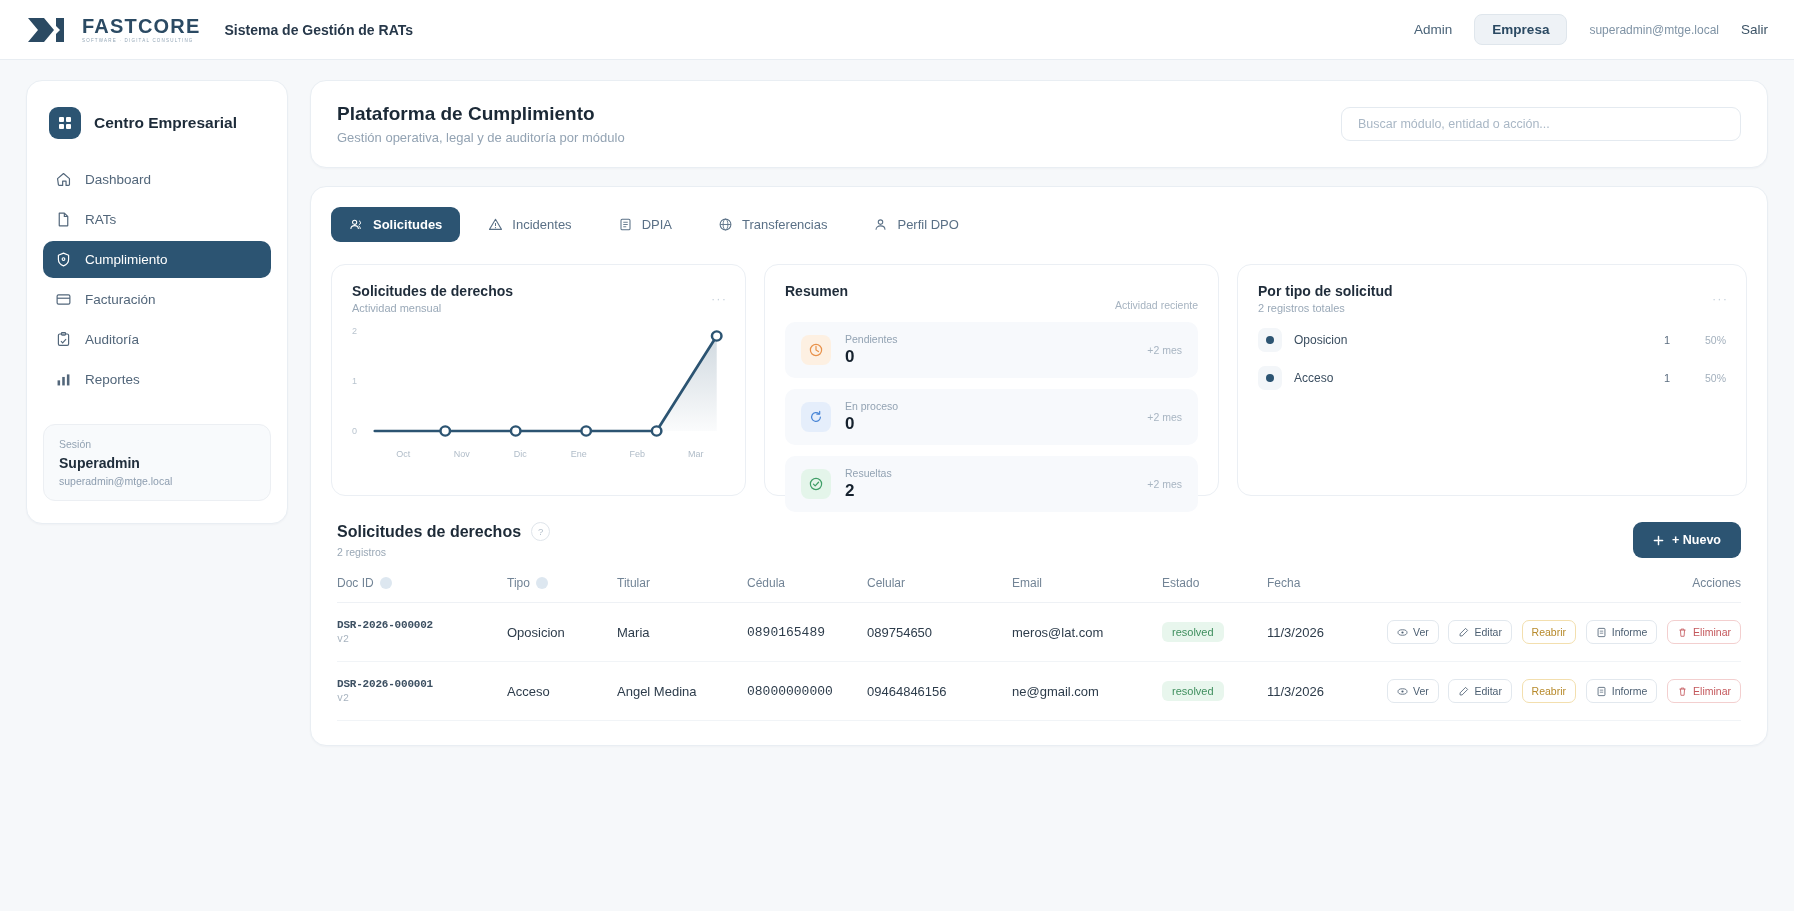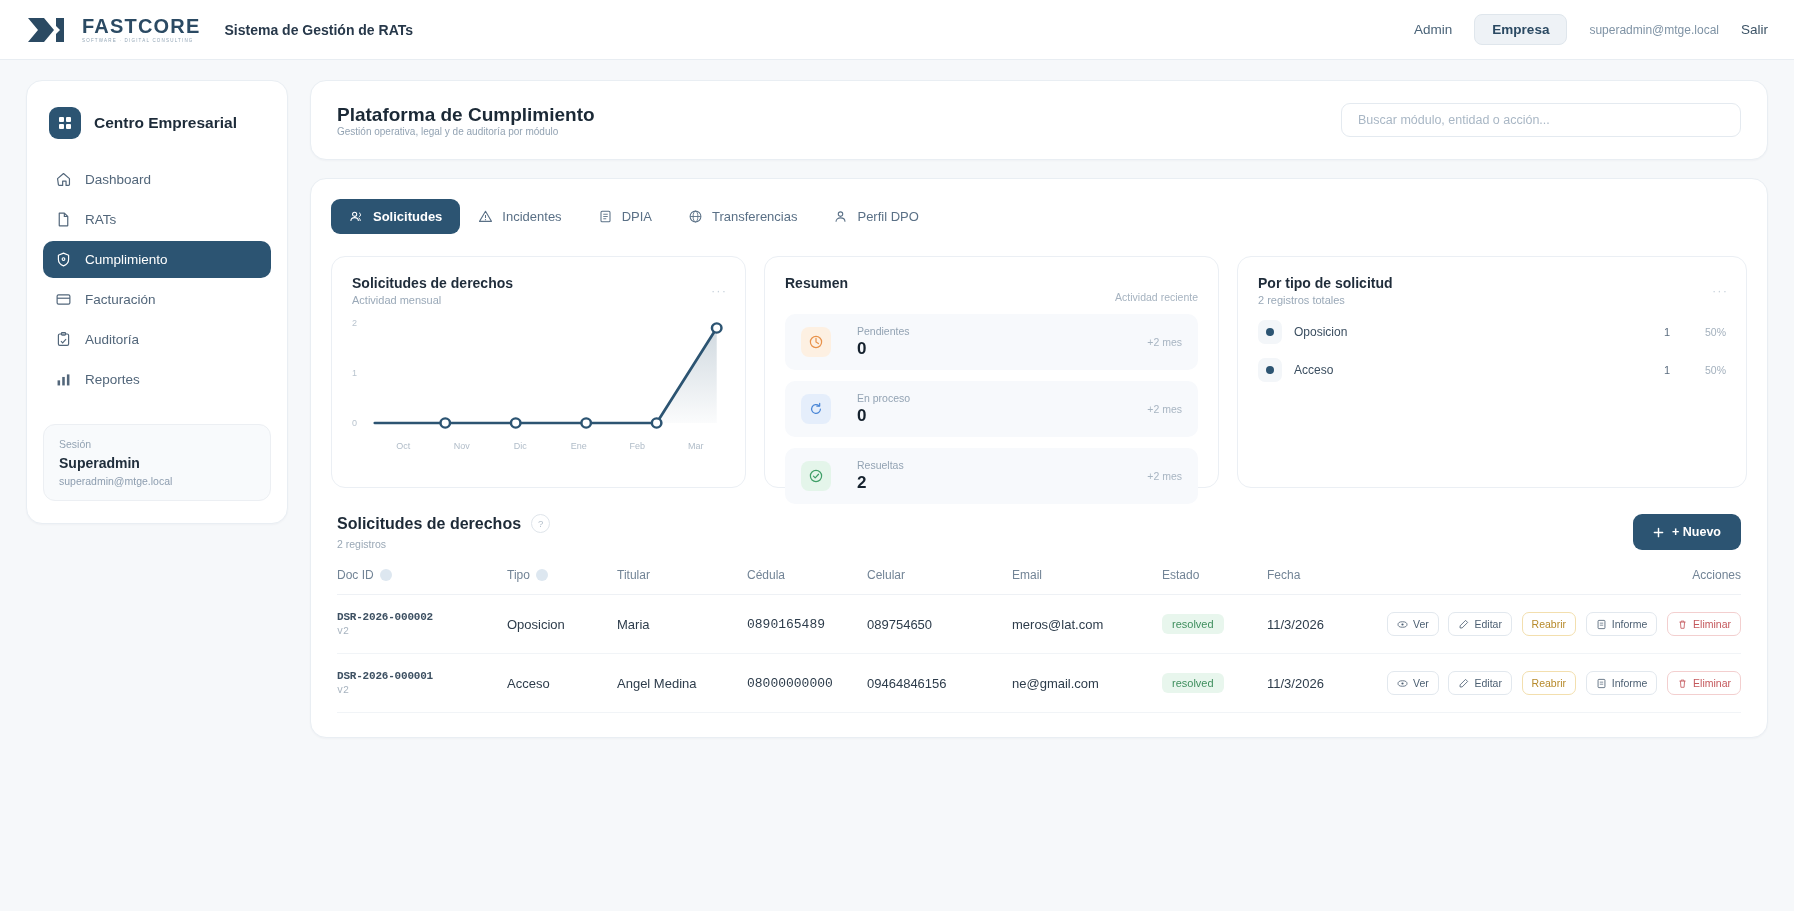--- a/index.html
+++ b/index.html
@@ -77,35 +77,35 @@
   
   .main { flex:1; display:flex; flex-direction:column; gap:18px; min-width:0; }
 
   .panel {
     background:#fff; border:1px solid #e9eef3; border-radius:16px;
     box-shadow:0 1px 2px rgba(20,40,60,.03);
   }
 
   .page-head { padding:22px 26px; display:flex; align-items:center; }
   .page-title { font-size:19px; font-weight:bold; color:#1b2936; }
-  .page-sub { font-size:10px; color:#93a3b3; }
+  .page-sub { font-size:13px; color:#93a3b3; margin-top:5px; }
   .search-box {
     margin-left:auto; width:400px; height:34px;
     border:1px solid #e4eaf0; border-radius:9px; background:#fff;
     display:flex; align-items:center; padding:0 14px;
   }
   .search-box input {
     border:0; outline:0; width:100%; font-size:12.5px; color:#41576b;
     font-family:"Liberation Sans", sans-serif; background:transparent;
   }
   .search-box input::placeholder { color:#a9b7c5; }
 
   
   .content-panel { padding:20px 20px 24px 20px; }
-  .tabs { display:flex; align-items:flex-start; margin-bottom:22px; }
+  .tabs { display:flex; align-items:flex-start; gap:10px; margin-bottom:22px; }
   .tab {
     display:flex; align-items:center; gap:9px;
     padding:10px 18px; border-radius:9px; font-size:13px;
     color:#5a7086; cursor:pointer;
   }
   .tab.active { background:#2c5472; color:#fff; font-weight:bold; }
   .tab .ico { width:15px; height:15px; display:block; }
 
   
   .cards-row { display:flex; gap:18px; align-items:stretch; }
@@ -121,21 +121,21 @@
   .chart-area { position:relative; height:118px; margin-top:14px; }
   .chart-svg { display:block; width:100%; height:100%; }
   .y-lab { position:absolute; left:0; font-size:9px; color:#b9c4cf; }
   .x-labels { display:flex; margin-left:22px; margin-top:3px; }
   .x-labels span { flex:1; font-size:9px; color:#b0bcc8; text-align:center; }
 
   .card-resumen { flex:0 0 455px; height:232px; }
   .resumen-head { display:flex; align-items:baseline;flex-direction:column; }
   .resumen-recent { margin-left:auto; font-size:10.5px; color:#a6b3c0; }
   .stat-row {
-    display:flex; align-items:center; gap:26px;
+    display:flex; align-items:center; gap:14px;
     background:#f7f9fc; border-radius:10px;
     padding:11px 16px; margin-top:11px;
   }
   .stat-ico {
     width:30px; height:30px; border-radius:8px; flex:0 0 auto;
     display:flex; align-items:center; justify-content:center;
   }
   .stat-label { font-size:10.5px; color:#93a3b3; }
   .stat-value { font-size:17px; font-weight:bold; color:#16222e; margin-top:2px; }
   .stat-delta { margin-left:auto; font-size:10.5px; color:#a8b5c2; }

